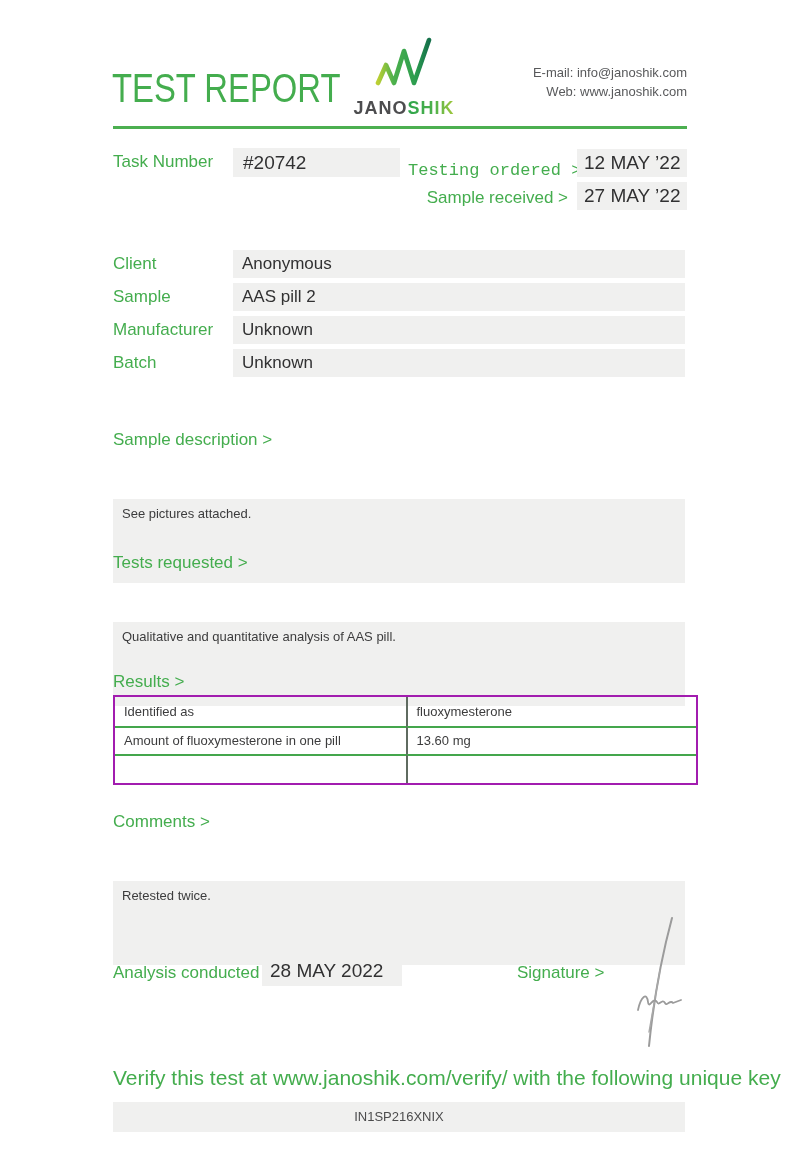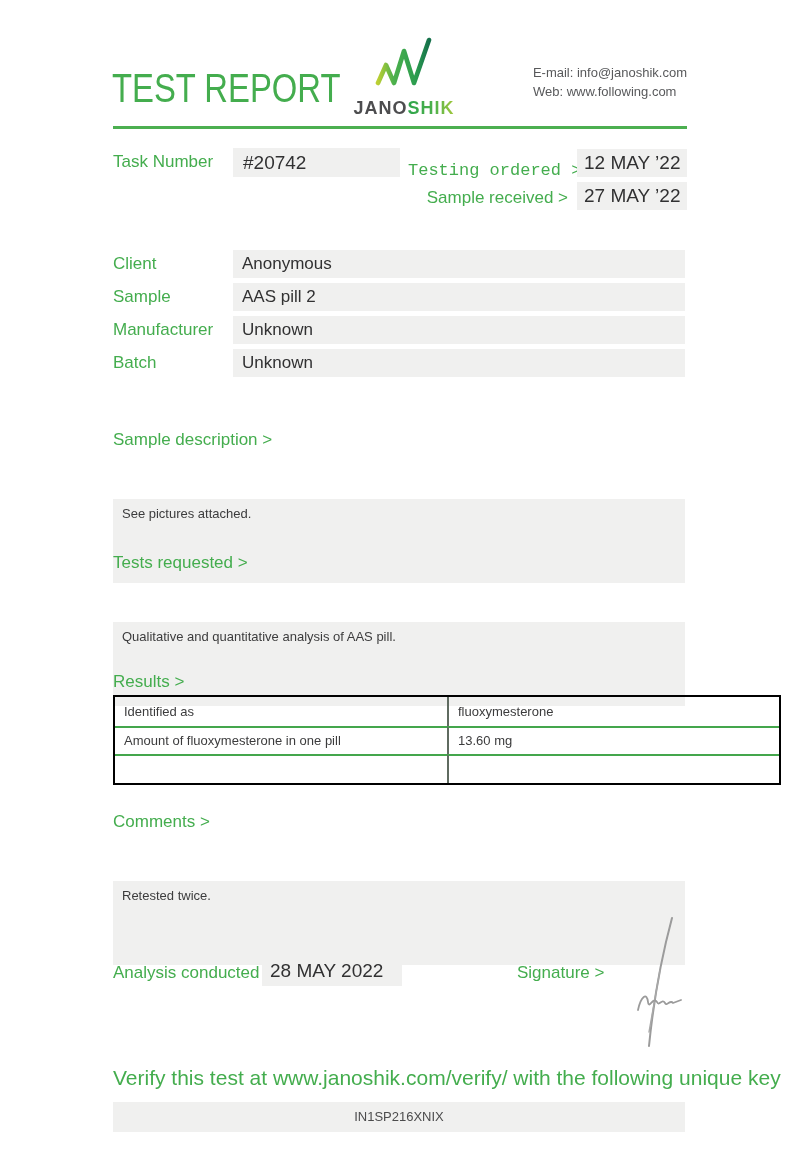--- a/index.html
+++ b/index.html
@@ -10,21 +10,21 @@
   .graybox{background:#f0f0ef;box-sizing:border-box;}
 
   
   #title{left:112px;top:66px;font-size:40px;color:#44ad4e;white-space:nowrap;
          transform:scaleX(0.82);transform-origin:left top;letter-spacing:0px;}
   #logo{left:348px;top:36px;width:112px;text-align:center;}
   #logo svg{display:block;margin:0 auto;}
   #logo-text{font-size:18px;font-weight:bold;color:#4d4d4f;letter-spacing:1px;margin-top:12px;white-space:nowrap;}
   #logo-text .shik{background:linear-gradient(90deg,#2ea44a 0%,#4db14c 55%,#a6c93b 100%);
          -webkit-background-clip:text;background-clip:text;color:transparent;}
-  #contact{right:113px;top:63px;font-size:13px;color:#58595b;line-height:19px;}
+  #contact{right:113px;top:63px;text-align:right;font-size:13px;color:#58595b;line-height:19px;}
   #rule{left:113px;top:126px;width:574px;height:3px;background:#4caf50;}
 
   
   #task-label{left:113px;top:152px;}
   #task-box{left:233px;top:148px;width:167px;height:29px;}
   #task-number{font-size:19px;line-height:29px;padding-left:10px;color:#313132;}
   #ordered-label{left:408px;top:161px;width:160px;text-align:right;font-family:Liberation Mono, monospace;}
   #ordered-box{left:577px;top:149px;width:110px;height:28px;}
   #received-label{left:408px;top:188px;width:160px;text-align:right;}
   #received-box{left:577px;top:182px;width:110px;height:28px;}
@@ -33,22 +33,22 @@
   
   .info-label{left:113px;}
   .info-box{left:233px;width:452px;height:28px;}
   .info-box div{font-size:17px;line-height:28px;padding-left:9px;color:#313132;}
 
   
   .sec-head{left:113px;font-size:17px;color:#44ad4e;white-space:nowrap;margin-top:11px;}
   .sec-box{left:113px;width:572px;height:84px;padding:7px 9px;font-size:13px;color:#3c3c3d;margin-top:47px;}
 
   
-  #results-table{left:113px;top:695px;width:668px;height:90px;box-sizing:border-box;
-     border:2px solid #000000;display:grid;grid-template-columns:1fr 1fr;grid-template-rows:1fr 1fr 1fr;}
+  #results-table{left:113px;top:695px;width:585px;height:90px;box-sizing:border-box;
+     border:2px solid #a21caf;display:grid;grid-template-columns:1fr 1fr;grid-template-rows:1fr 1fr 1fr;}
   #results-table .cell{font-size:13px;color:#3c3c3d;display:flex;align-items:center;padding-left:9px;box-sizing:border-box;}
   #results-table .cell:nth-child(n+3){border-top:2px solid #44a64c;}
   #results-table .cell:nth-child(even){border-left:2px solid #5f6b60;}
 
   
   #analysis-label{left:113px;top:963px;}
   #analysis-box{left:262px;top:956px;width:140px;height:30px;}
   #analysis-box div{font-size:19px;line-height:30px;padding-left:8px;color:#313132;white-space:nowrap;}
   #signature-label{left:517px;top:963px;}
   #signature-wrap{left:608px;top:914px;width:92px;height:136px;}
@@ -73,21 +73,21 @@
           <stop offset="1" stop-color="#16714b"></stop>
         </linearGradient>
       </defs>
       <path d="M7,47 L15,29 L23,47 L33,15 L43,47 L58,4" fill="none" stroke="url(#lg)" stroke-width="4.6" stroke-linecap="round" stroke-linejoin="round"></path>
     </svg>
     <div id="logo-text"><span class="jano">JANO</span><span class="shik">SHIK</span></div>
   </div>
 
   <div id="contact" class="abs">
     <div>E-mail: info@janoshik.com</div>
-    <div>Web: www.following.com</div>
+    <div>Web: www.janoshik.com</div>
   </div>
 
   <div id="rule" class="abs"></div>
 
   <div id="task-label" class="abs label17">Task Number</div>
   <div id="task-box" class="abs graybox">
     <div id="task-number">#20742</div>
   </div>
 
   <div id="ordered-label" class="abs label17">Testing ordered &gt;</div>

